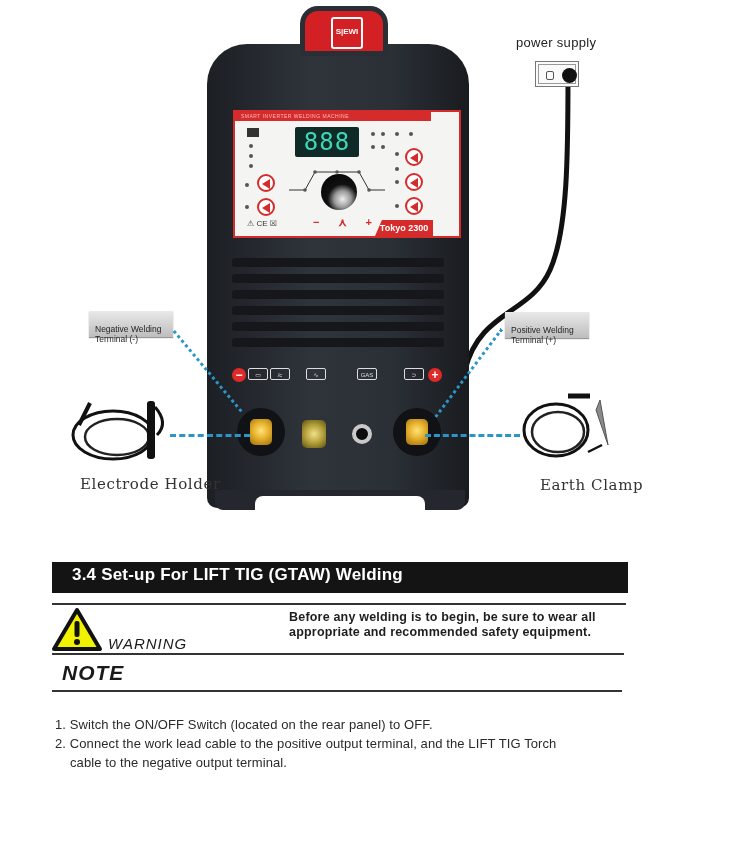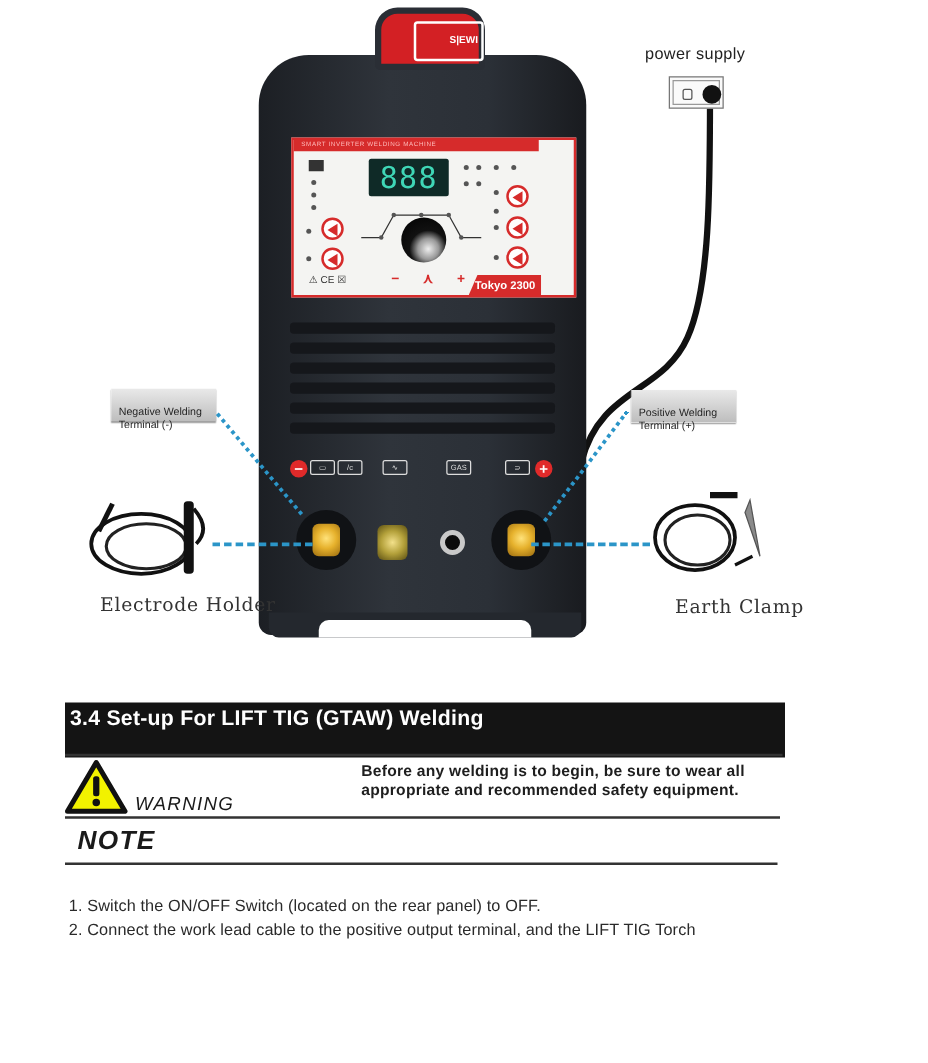--- a/index.html
+++ b/index.html
@@ -1,19 +1,19 @@
 <!DOCTYPE html>
 <html><head>
   <meta charset="utf-8">
   <style>
     html, body { margin: 0; padding: 0; background: #ffffff; }
     body { width: 742px; height: 850px; position: relative; overflow: hidden; font-family: "Liberation Sans", sans-serif; color: #1a1a1a; }
     .abs { position: absolute; }
     .handle { left: 300px; top: 6px; width: 88px; height: 50px; background: #d32024; border-radius: 18px 18px 4px 4px; border: 5px solid #2a2e35; box-sizing: border-box; }
-    .handle-logo { left: 26px; top: 6px; width: 28px; height: 28px; border: 2px solid #fff; border-radius: 3px; color: #fff; font-size: 16px; font-weight: bold; text-align: center; line-height: 26px; padding-left: 24px; }
+    .handle-logo { left: 26px; top: 6px; width: 28px; height: 28px; border: 2px solid #fff; border-radius: 3px; color: #fff; font-size: 16px; font-weight: bold; text-align: center; line-height: 26px; }
     .body-case { left: 207px; top: 44px; width: 262px; height: 464px; background: linear-gradient(90deg,#1c1f24 0%,#2f343b 40%,#2b3037 70%,#191b1f 100%); border-radius: 40px 40px 10px 10px; }
     .foot { left: 215px; top: 490px; width: 250px; height: 20px; background: #24282e; border-radius: 0 0 8px 8px; }
     .foot-cut { left: 255px; top: 496px; width: 170px; height: 14px; background: #fff; border-radius: 8px 8px 0 0; }
 
     .panel { left: 233px; top: 110px; width: 228px; height: 128px; background: #f4f4f2; border: 2px solid #d62b2b; box-sizing: border-box; }
     .panel-top { left: 0; top: 0; width: 196px; height: 9px; background: #d62b2b; color: #fbb; font-size: 5px; line-height: 9px; padding-left: 6px; box-sizing: border-box; letter-spacing: 0.5px; }
     .display { left: 60px; top: 15px; width: 64px; height: 30px; background: #0f2a27; border-radius: 2px; color: #3fd6b6; font-family: "DejaVu Sans Mono", monospace; font-size: 24px; line-height: 30px; text-align: center; letter-spacing: 1px; }
     .tri-btn { width: 18px; height: 18px; border: 2px solid #d62b2b; border-radius: 50%; background: #fff; box-sizing: border-box; }
     .tri-btn::after { content: ""; position: absolute; left: 3px; top: 3px; border-top: 5px solid transparent; border-bottom: 5px solid transparent; border-right: 8px solid #d62b2b; }
     .knob { left: 86px; top: 62px; width: 36px; height: 36px; border-radius: 50%; background: radial-gradient(circle at 60% 70%, #eee 0%, #999 25%, #111 45%, #000 100%); }
@@ -34,21 +34,21 @@
     .dash-h { height: 0; border-top: 3px dashed #2b95c8; }
     .dash-d { height: 0; border-top: 3px dotted #2b95c8; transform-origin: 0 0; }
 
     .supply-label { left: 516px; top: 35px; font-size: 13px; color: #222; letter-spacing: 0.3px; text-align: center; }
     .outlet { left: 535px; top: 61px; width: 44px; height: 26px; border: 1px solid #777; box-sizing: border-box; background: #fafafa; }
     .outlet-inner { left: 2px; top: 2px; width: 38px; height: 20px; border: 1px solid #999; box-sizing: border-box; }
     .outlet-switch { left: 7px; top: 6px; width: 8px; height: 9px; border: 1px solid #555; border-radius: 2px; box-sizing: border-box; }
     .plug { left: 23px; top: 3px; width: 15px; height: 15px; border-radius: 50%; background: #111; }
 
     
-    .section-bar { left: 52px; top: 562px; width: 576px; height: 44px; background: #141414; color: #fff; font-size: 17px; font-weight: bold; line-height: 26px; padding-left: 4px; box-sizing: border-box; letter-spacing: 0.2px; }
+    .section-bar { left: 52px; top: 562px; width: 576px; height: 31px; background: #141414; color: #fff; font-size: 17px; font-weight: bold; line-height: 26px; padding-left: 20px; box-sizing: border-box; letter-spacing: 0.2px; }
     .rule { left: 52px; height: 0; border-top: 2px solid #333; }
     .warn-icon { left: 51px; top: 607px; width: 52px; height: 46px; }
     .warn-label { left: 108px; top: 635px; font-size: 15px; font-weight: normal; font-style: italic; letter-spacing: 1px; color: #1a1a1a; }
     .warn-text { left: 289px; top: 610px; width: 345px; font-size: 12.5px; font-weight: bold; line-height: 15px; color: #1e1e1e; letter-spacing: 0.2px; }
     .note-label { left: 62px; top: 661px; font-size: 21px; font-weight: bold; font-style: italic; letter-spacing: 1px; color: #1a1a1a; }
     .body-text { left: 55px; top: 715px; width: 560px; font-size: 13px; line-height: 19px; color: #2a2a2a; letter-spacing: 0.1px; }
     .body-text p { margin: 0; text-align: justify; }
     .body-text .li { margin: 0; }
     .body-text .li .cont { display: block; padding-left: 15px; }
   </style>
@@ -187,14 +187,15 @@
 <div class="abs rule" style="top:690px;width:570px;"></div>
 
 <div class="abs body-text">
   <div class="li">
     <span>1.</span>
     <span>Switch the ON/OFF Switch (located on the rear panel) to OFF.</span>
   </div>
   <div class="li">
     <span>2.</span>
     <span>Connect the work lead cable to the positive output terminal, and the LIFT TIG Torch</span>
+    <span class="cont">cable to the negative output terminal.</span>
   </div>
 </div>
 
 </body></html>

